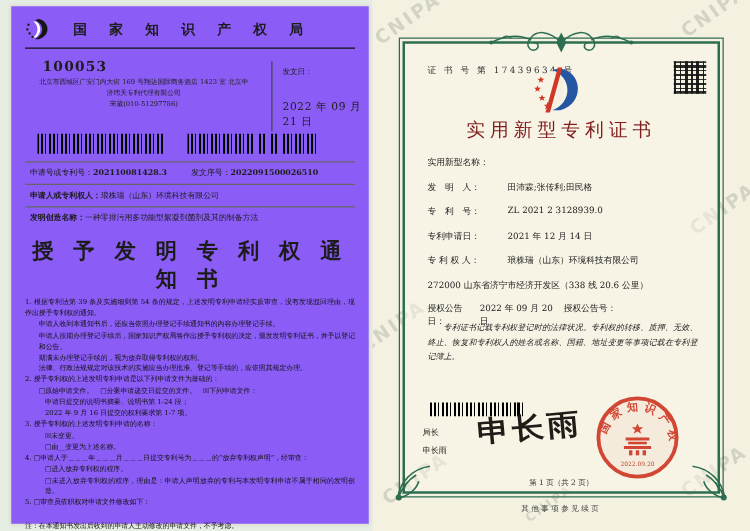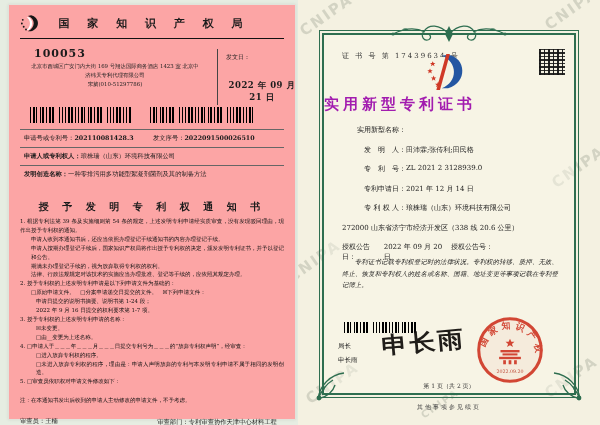--- a/index.html
+++ b/index.html
@@ -1,41 +1,41 @@
 <!DOCTYPE html>
 <html><head>
 <meta charset="utf-8">
 <style>
   * { margin:0; padding:0; box-sizing:border-box; }
   html,body { width:600px; height:425px; overflow:hidden; }
   body { background:#e6ede2; font-family:"DejaVu Serif","Liberation Serif",serif; color:#1c1c1c; position:relative; }
 
   
   .page-left { position:absolute; left:8px; top:4px; width:288px; height:416px;
-    background:#fca5a5; border:1px solid #e2e2da; box-shadow:0 0 3px rgba(0,0,0,.08); }
+    background:#8b5cf6; border:1px solid #e2e2da; box-shadow:0 0 3px rgba(0,0,0,.08); }
   .pl-inner { padding:6px 11px 0 11px; }
   .pl-header { display:flex; align-items:center; height:24px; }
   .pl-logo { width:24px; height:19px; flex:0 0 auto; }
   .pl-agency { flex:1; text-align:center; font-weight:bold; font-size:11px; letter-spacing:7px; padding-right:20px; }
   .pl-rule { border-top:1.6px solid #111; margin-top:3px; }
   .pl-addr { position:relative; height:82px; }
   .pl-addr::after { content:""; position:absolute; left:197px; top:2px; bottom:24px; width:1px; background:#444; }
   .pl-code { font-weight:bold; font-size:11px; margin:8px 0 2px 14px; letter-spacing:1px; }
   .pl-addr-lines { width:190px; text-align:center; font-size:5.4px; line-height:1.7; color:#222; }
   .pl-datecol { position:absolute; left:206px; top:6px; width:72px; }
   .pl-datelabel { font-size:6px; }
-  .pl-date { font-size:8.5px; font-weight:bold; margin-top:18px; letter-spacing:.5px;text-align:center; }
+  .pl-date { font-size:8.5px; font-weight:normal; margin-top:18px; letter-spacing:.5px; }
   .bc { background:repeating-linear-gradient(90deg,#000 0 1.4px,transparent 1.4px 2.8px,#000 2.8px 4.6px,transparent 4.6px 6.4px,#000 6.4px 7.2px,transparent 7.2px 9.6px); }
   .pl-bc1 { position:absolute; left:10px; top:60px; width:102px; height:16px; }
   .pl-bc2 { position:absolute; left:130px; top:60px; width:104px; height:16px; }
   .pl-row { border-top:1px solid #666; padding:4px 2px 4px 4px; font-size:6.3px; display:flex; }
   .pl-row:last-of-type { border-bottom:1px solid #666; }
   .pl-row b { font-weight:bold; }
   .pl-row .half { width:50%; }
-  .pl-title { text-align:center; font-weight:bold; font-size:10px; letter-spacing:5px; margin:17px 0 3px; }
+  .pl-title { text-align:center; font-weight:bold; font-size:17px; letter-spacing:5px; margin:6px 0 3px; }
   .pl-body { font-size:5.5px; line-height:1.62; color:#111; }
   .pl-body div { text-align:justify; }
   .ind1 { padding-left:11px; }
   .ind2 { padding-left:16px; }
   .pl-note { font-size:5.5px; margin-top:10px; }
   .pl-sign { display:flex; margin-top:12px; font-size:6.3px; }
   .pl-sign .l { width:52%; }
   .pl-sign .r { width:48%; line-height:1.6; }
 
   
@@ -47,24 +47,24 @@
   .orn-top { position:absolute; left:50%; top:-16px; transform:translateX(-50%); }
   .orn-corner { position:absolute; width:30px; height:30px; }
   .oc-bl { left:-8px; bottom:-8px; }
   .oc-br { right:-8px; bottom:-8px; transform:scaleX(-1); }
   .cert-no { position:absolute; left:18px; top:16px; font-size:7px; letter-spacing:2px; color:#333; }
   .qr { position:absolute; right:9px; top:14px; width:26px; height:26px;
     background:
       repeating-linear-gradient(0deg, rgba(20,20,20,.9) 0 2px, transparent 2px 4px, rgba(20,20,20,.85) 4px 5px, transparent 5px 7px),
       repeating-linear-gradient(90deg, #222 0 2px, #f4f1e1 2px 5px, #222 5px 6px, #f4f1e1 6px 9px); }
   .cert-logo { position:absolute; left:50%; top:18px; transform:translateX(-50%); }
-  .cert-title { position:absolute; left:0; right:0; top:60px; font-size:15px; font-weight:bold; letter-spacing:4px; color:#a21caf; }
+  .cert-title { position:absolute; left:0; right:0; top:60px; text-align:center; font-size:15px; font-weight:normal; letter-spacing:4px; color:#7f1d1d; }
   .cert-fields { position:absolute; left:18px; right:14px; top:90px; font-size:7px; }
   .cf-row { display:flex; margin-bottom:9.5px; }
-  .cf-row .lab { flex:0 0 64px;text-align:right; }
+  .cf-row .lab { flex:0 0 64px; }
   .cf-row .val { flex:1; }
   .cf-grant { display:flex; margin-bottom:8px; }
   .cf-grant .cell { width:50%; display:flex; }
   .cert-body { position:absolute; left:18px; right:16px; top:222px; font-size:6.4px; line-height:1.8; font-style:italic; }
   .cert-body p { text-indent:2em; text-align:justify; margin-bottom:2px; }
   .cert-bc { position:absolute; left:20px; top:287px; width:76px; height:11px; }
   .director { position:absolute; left:14px; top:305px; font-size:6.5px; line-height:2.1; }
   .signature { position:absolute; left:62px; top:292px; font-size:23px; font-weight:bold;
     transform:rotate(-5deg) scaleX(1.12); letter-spacing:2px; color:#15120f; opacity:.95; }
   .seal { position:absolute; left:152px; top:281px; width:68px; height:68px; opacity:.92; }

